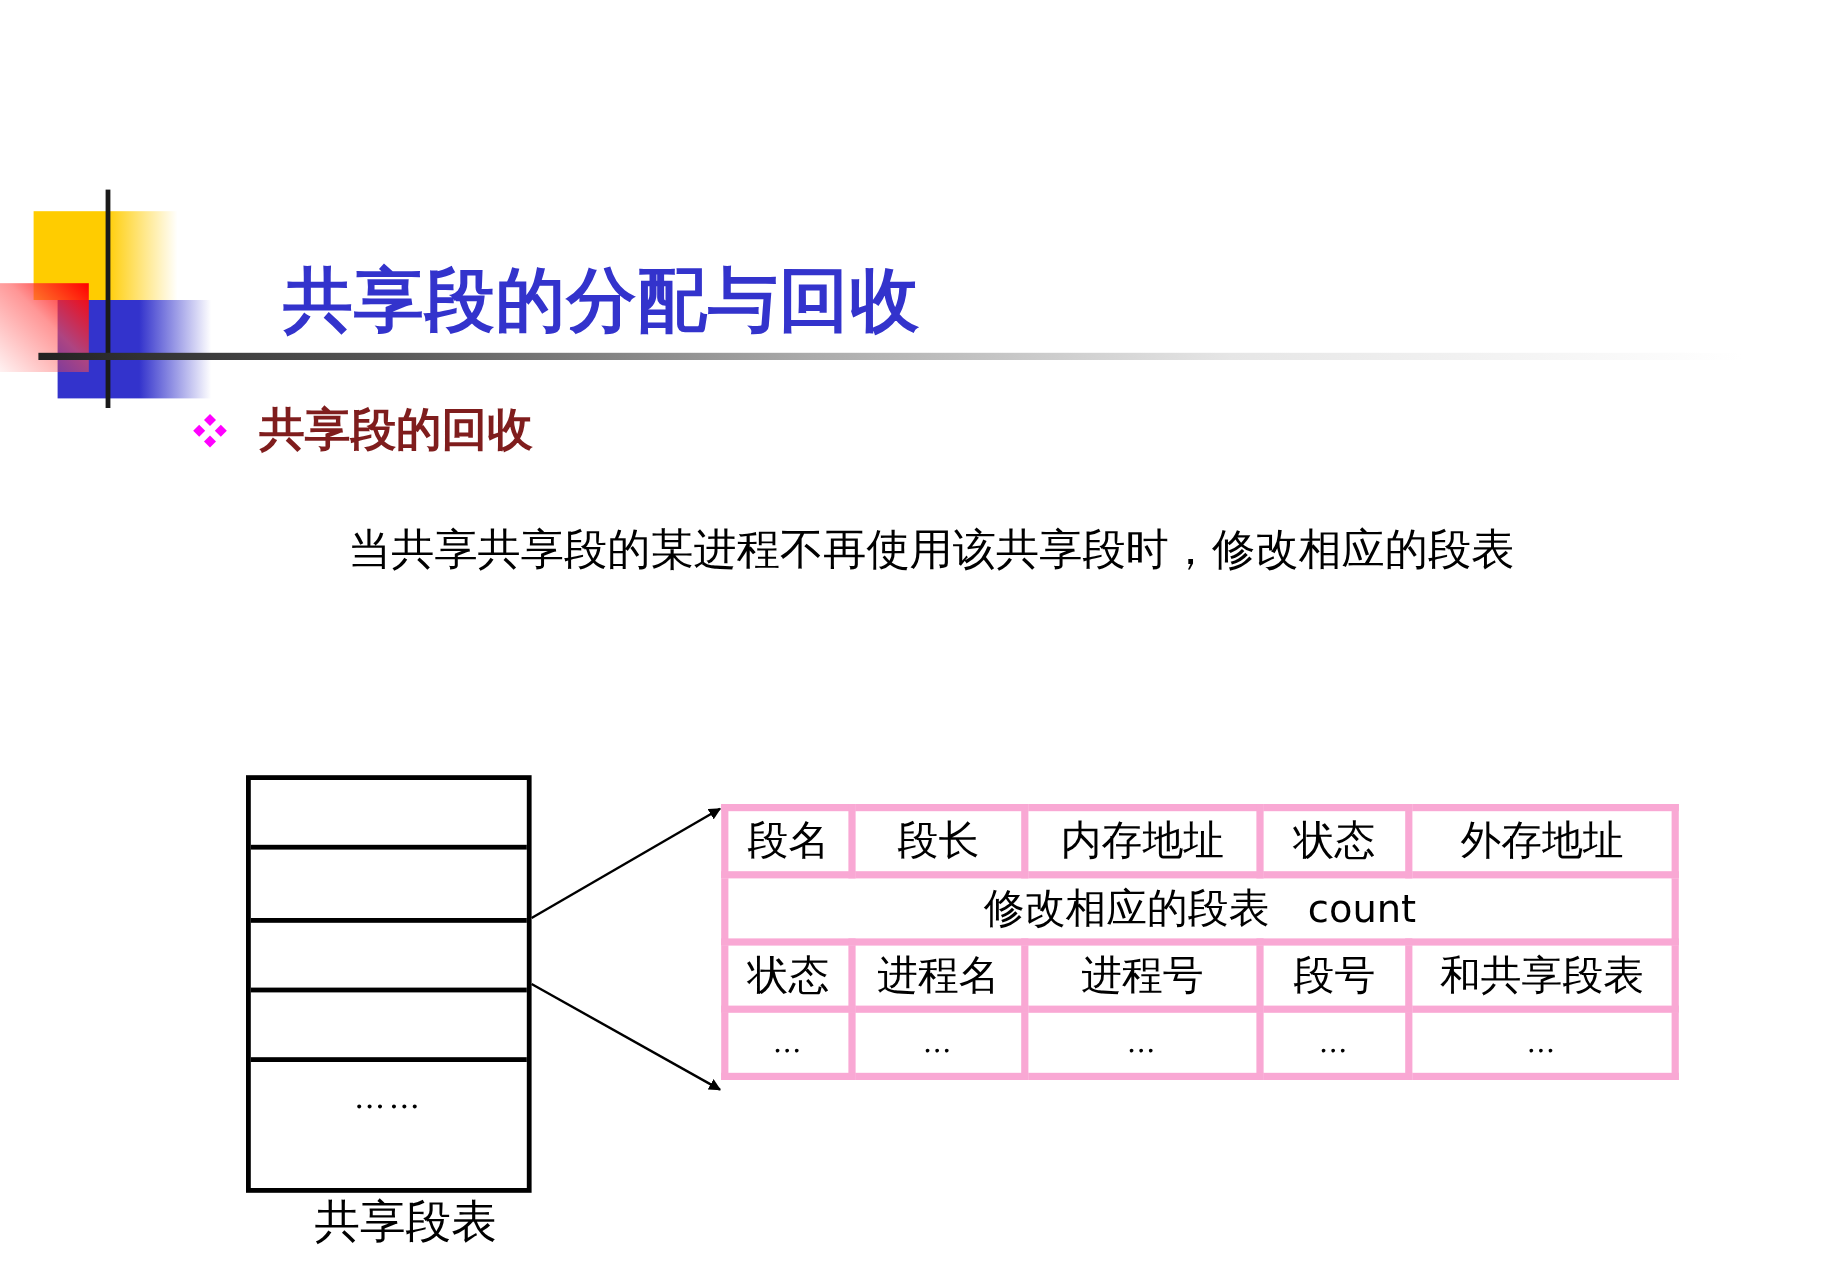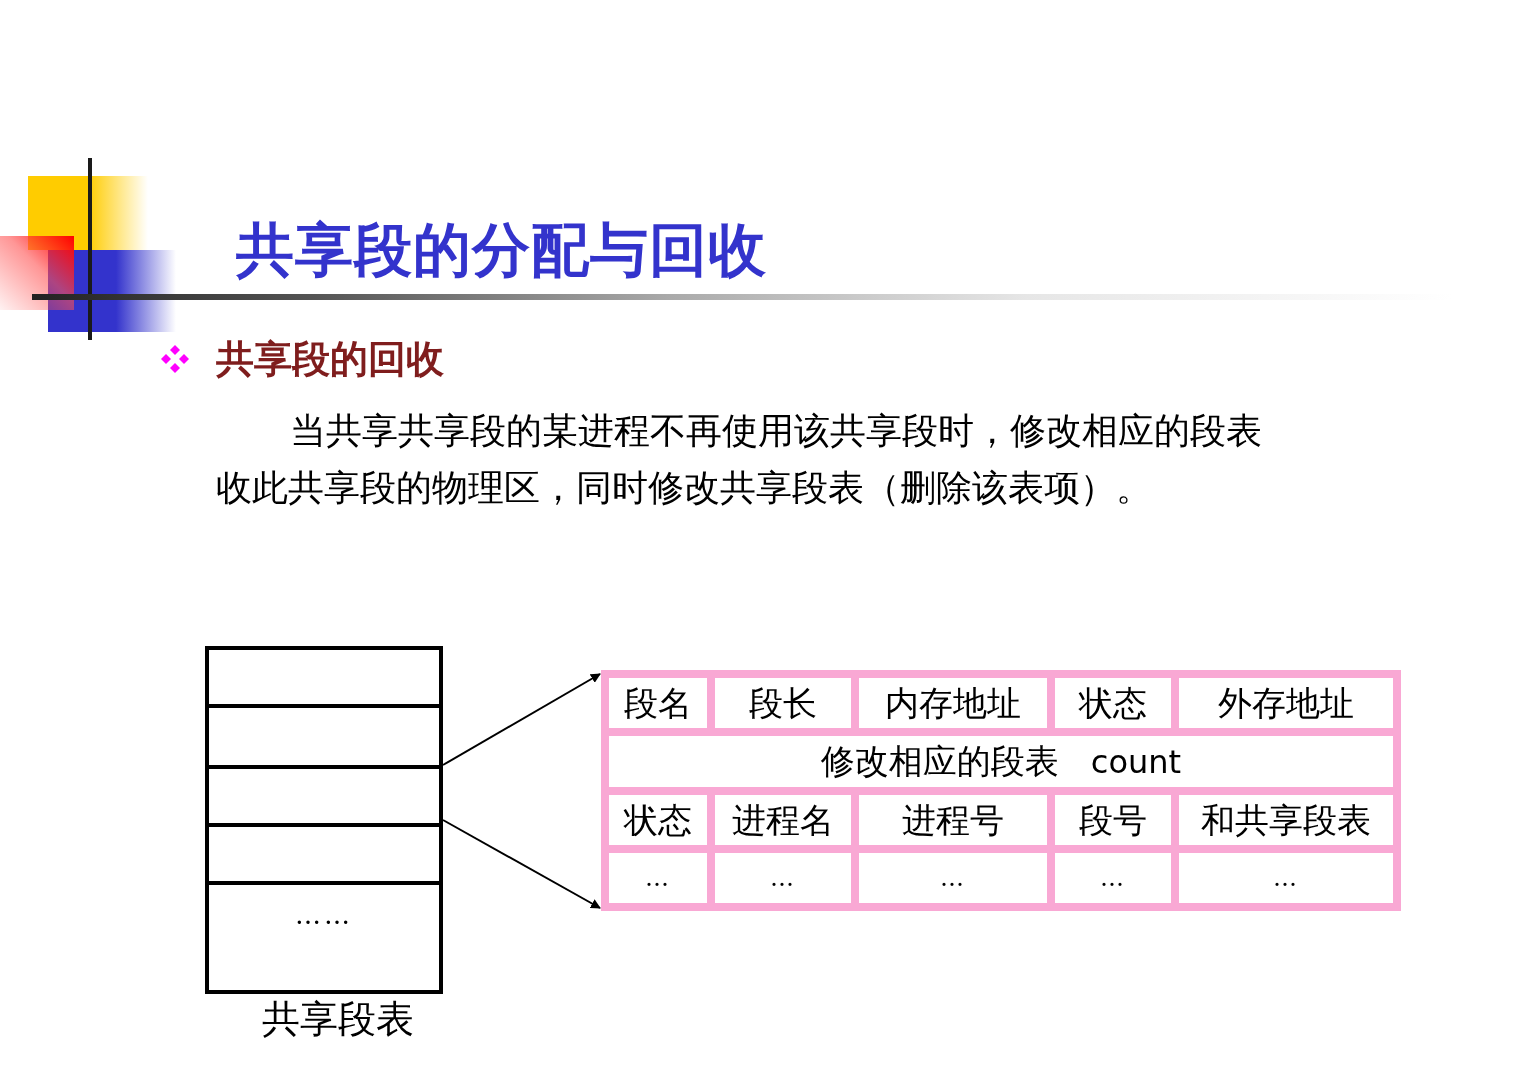--- a/index.html
+++ b/index.html
@@ -16,30 +16,30 @@
   .deco-vline { left:88px; top:158px; width:4px; height:182px; background:#1a1a1a; }
   .title-rule { left:32px; top:294px; width:1420px; height:6px;
     background:linear-gradient(to right,#222 0%,#555 20%,#aaa 45%,#e6e6e6 70%,#ffffff 100%); }
   .title { left:236px; top:214px; font-family:"DejaVu Sans","Liberation Sans",sans-serif; font-weight:bold;
     font-size:58px; color:#3333cc; letter-spacing:1px; line-height:72px; }
   .bullet { left:160px; top:344px; width:30px; height:30px; }
   .subhead { left:216px; top:332px; font-family:Liberation Serif, serif; font-weight:bold;
     font-size:38px; color:#7f1d1d; line-height:54px; }
   .para { left:216px; top:402px; width:1160px; font-size:36px; line-height:57px; color:#000; }
   .para .line { display:block; white-space:nowrap; }
-  .para .indent { padding-left:74px; }
+  .para .indent { padding-left:74px;margin-top:28px; }
   .green { color:#1f7a1f; }
   
   .stack { left:205px; top:646px; width:238px; height:348px; border:4px solid #000; box-sizing:border-box; }
   .stack .row { position:absolute; left:0; right:0; border-bottom:4px solid #000; }
   .stack-dots { left:205px; width:238px; top:900px; text-align:center; font-size:26px; letter-spacing:3px; }
   .stack-label { left:262px; top:998px; font-size:38px; line-height:48px;font-family:Liberation Mono, monospace; }
   
   .seg-table { left:601px; top:670px; border-collapse:collapse; font-size:34px; }
-  .seg-table td { border:8px solid #f9a8d4; height:50px; text-align:center; padding:0; line-height:50px; }
+  .seg-table td { border:6px solid #f9a8d4; height:50px; text-align:center; padding:0; line-height:50px; }
   .seg-table td.count { font-size:34px; }
   .seg-table td.count .en { font-family:"DejaVu Sans","Liberation Sans",sans-serif; font-size:32px;margin-left:32px; }
   .seg-table td.dots { font-size:24px; letter-spacing:2px; }
   svg.arrows { position:absolute; left:0; top:0; }
 </style>
 </head>
 <body>
 
 <div class="abs deco-yellow"></div>
 <div class="abs deco-blue"></div>
@@ -54,21 +54,20 @@
     <polygon points="15,1 20,6 15,11 10,6"></polygon>
     <polygon points="6,10 11,15 6,20 1,15"></polygon>
     <polygon points="24,10 29,15 24,20 19,15"></polygon>
     <polygon points="15,19 20,24 15,29 10,24"></polygon>
   </g>
 </svg>
 <div class="abs subhead">共享段的回收</div>
 
 <div class="abs para">
   <span class="line indent">当共享共享段的某进程不再使用该共享段时，修改相应的段表</span>
-  <span class="line">收此共享段的物理区，同时修改共享段表（删除该表项）。</span>
 </div>
 
 <div class="abs stack">
   <div class="row" style="top:0;height:54px;"></div>
   <div class="row" style="top:58px;height:57px;"></div>
   <div class="row" style="top:119px;height:54px;"></div>
   <div class="row" style="top:177px;height:54px;"></div>
 </div>
 <div class="abs stack-dots">……</div>
 <div class="abs stack-label">共享段表</div>

